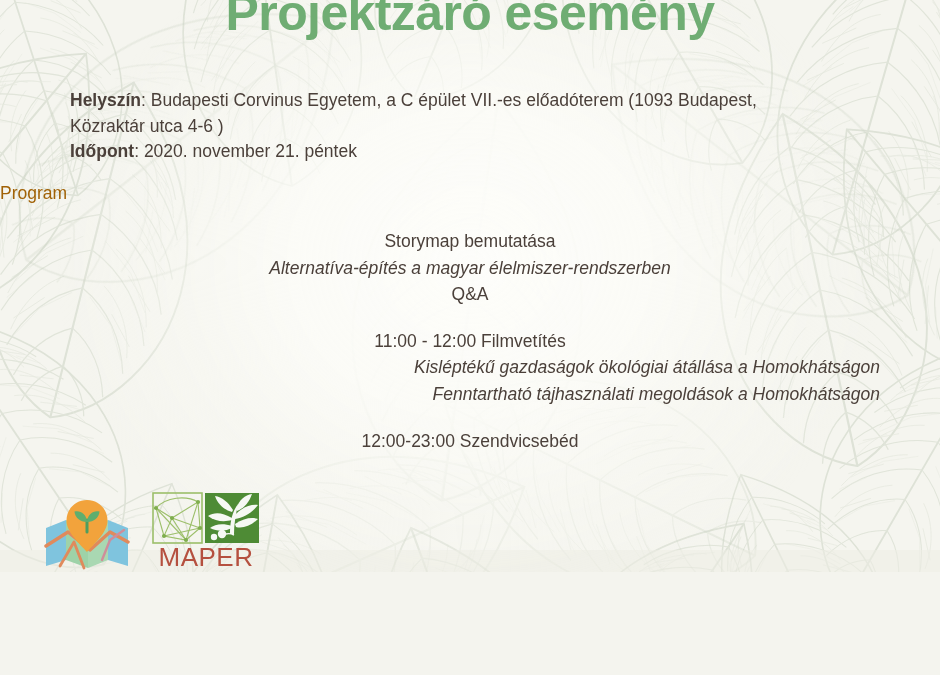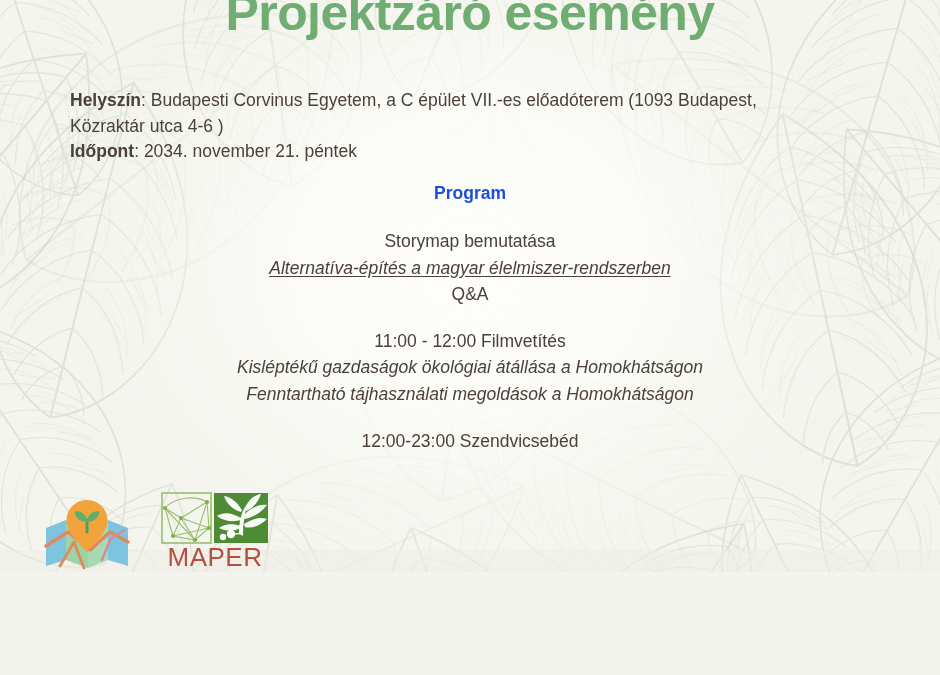--- a/index.html
+++ b/index.html
@@ -84,50 +84,50 @@
     font-size: 17.5px;
     line-height: 1.47;
   }
   .venue-block b { font-weight: 700; }
 
   .program-heading {
     position: absolute;
     top: 183px;
     left: 0;
     width: 940px;
-    text-align: center;
-    color: #1d4ed8;
+    text-align: left;
+    color: #a16207;
     font-size: 17.5px;
-    font-weight: 700;
+    font-weight: 400;
   }
 
   .schedule {
     position: absolute;
     top: 228px;
     left: 60px;
     width: 820px;
     text-align: center;
     color: #4b403a;
     font-size: 17.5px;
     line-height: 1.52;
   }
   .block { margin-bottom: 20px; }
   .block:last-child { margin-bottom: 0; }
   .line { display: block; }
-  .line.it  { font-style: italic; }
-  .line.ul  { font-style: italic; text-decoration: underline; text-underline-offset: 2px; text-align: center; }
+  .line.it  { font-style: italic; text-align: right; }
+  .line.ul  { font-style: italic; text-underline-offset: 2px; text-align: center; }
 
   
   .logos {
     position: absolute;
     left: 44px;
     bottom: 2px;
     display: flex;
     align-items: flex-end;
-    gap: 31px;
+    gap: 22px;
     z-index: 6;
   }
   .logo-map, .logo-maper { display: block; }
 </style>
 </head>
 <body>
 
 <div class="poster">
 
   <div class="leaf-layer">
@@ -238,21 +238,21 @@
   <div class="content">
 
     <div class="title">Projektzáró esemény</div>
 
     <div class="venue-block">
       <div>
         <b>Helyszín</b><span>: </span><span>Budapesti Corvinus Egyetem, a C épület VII.-es előadóterem (1093 Budapest,</span>
       </div>
       <div>Közraktár utca 4-6 )</div>
       <div>
-        <b>Időpont</b><span>: </span><span>2034. november 21. péntek</span>
+        <b>Időpont</b><span>: </span><span>2020. november 21. péntek</span>
       </div>
     </div>
 
     <div class="program-heading">Program</div>
 
     <div class="schedule" id="schedule">
         <div class="block">
           <span class="line">Storymap bemutatása</span>
           <span class="line ul">Alternatíva-építés a magyar élelmiszer-rendszerben</span>
           <span class="line">Q&amp;A</span>

